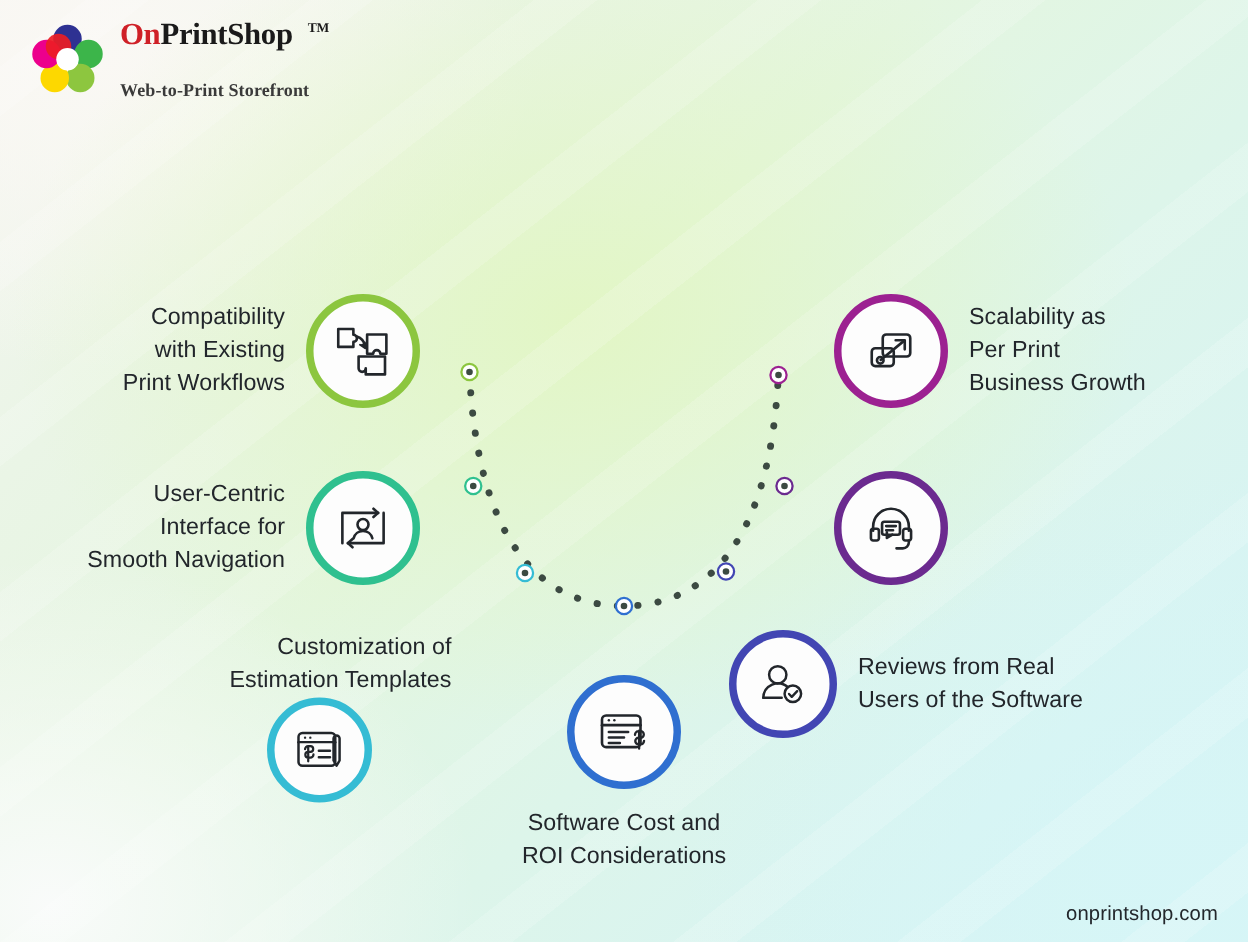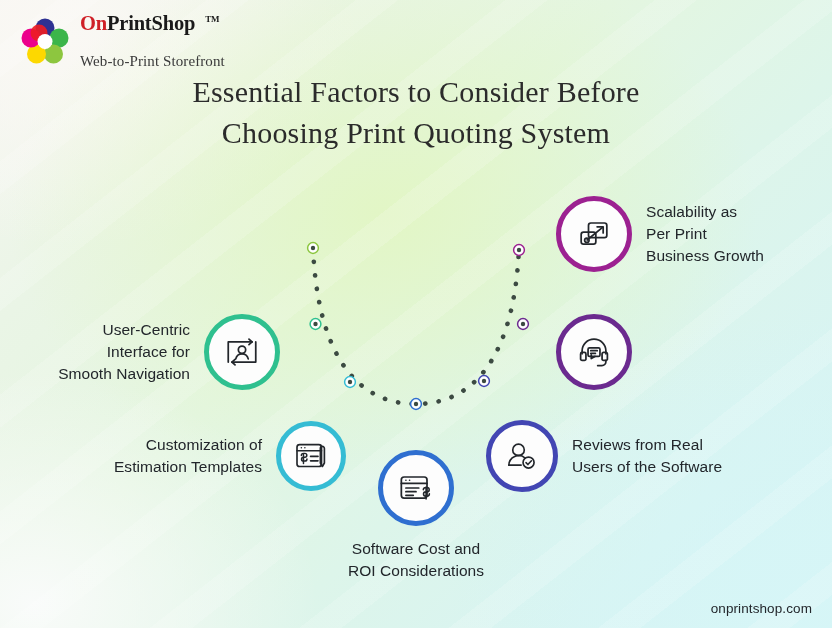--- a/index.html
+++ b/index.html
@@ -61,22 +61,22 @@
   }
   #brand-name .on { color: #cf2027; }
   #brand-tm {
     font-size: 9px;
     vertical-align: super;
     font-weight: bold;
     margin-left: 10px;
   }
   #brand-tagline {
     font-family: "Liberation Serif", serif;
-    font-weight: normal;
-    font-size: 15px;
+    font-weight: bold;
+    font-size: 12px;
     color: #3a3a3a;
     margin-top: 20px;
     letter-spacing: 0.1px;
     white-space: nowrap;
   }
 
   
   #title {
     position: absolute;
     left: 0; right: 0;
@@ -155,24 +155,20 @@
       <circle cx="50" cy="47" r="15" fill="#ffffff"></circle>
     </svg>
     <div id="logo-text">
       <div id="brand-name">
         <span class="on">On</span><span>PrintShop</span><span id="brand-tm">TM</span>
       </div>
       <div id="brand-tagline">Web-to-Print Storefront</div>
     </div>
   </div>
 
-  <div id="title">
-    <span class="line">Essential Factors to Consider Before</span>
-    <span class="line">Choosing Print Quoting System</span>
-  </div>
 
   <svg id="arc" viewBox="0 0 832 628">
     <path d="M 313,248 C 318,360 360,404 416,404 C 472,404 514,360 519,248" fill="none" stroke="#3c4a42" stroke-width="4.6" stroke-linecap="round" stroke-dasharray="0.2 13.4"></path>
 
     <g>
       <g>
         <circle cx="313" cy="248" r="5.4" fill="#ffffff" stroke="#8cc63f" stroke-width="1.5"></circle>
         <circle cx="313" cy="248" r="2.2" fill="#3c4a42"></circle>
       </g>
       <g>
@@ -195,39 +191,55 @@
         <circle cx="523" cy="324" r="5.4" fill="#ffffff" stroke="#6b2a8f" stroke-width="1.5"></circle>
         <circle cx="523" cy="324" r="2.2" fill="#3c4a42"></circle>
       </g>
       <g>
         <circle cx="519" cy="250" r="5.4" fill="#ffffff" stroke="#9c2191" stroke-width="1.5"></circle>
         <circle cx="519" cy="250" r="2.2" fill="#3c4a42"></circle>
       </g>
     </g>
   </svg>
 
+  <div class="item left" style="left:40px; top:196px; width:240px; justify-content:flex-end;">
+    <div class="label" style="width:160px;">Compatibility
+with Existing
+Print Workflows</div>
+    <div class="ring" style="width:76px;height:76px;border:5px solid #8cc63f;">
+      <svg width="44" height="44" viewBox="0 0 48 48">
+        <g fill="none" stroke="#22262b" stroke-width="1.9" stroke-linejoin="round" stroke-linecap="round">
+          <path d="M6 8 h11 v4.2 a2.6 2.6 0 1 1 0 5.2 V21 H6 Z"></path>
+          <path d="M27 12 h14 v14 h-4.4 a2.6 2.6 0 1 0 -5.2 0 H27 Z"></path>
+          <path d="M27 28 h14 v13 H27 v-4.4 a2.6 2.6 0 1 1 -5.2 0 V28 Z" transform="translate(-1,0)"></path>
+          <path d="M19.5 13.5 q5 1.5 6.2 7.2"></path>
+          <path d="M26.6 17.5 l-0.8 4.6 -4.0 -2.6" fill="#22262b" stroke-width="1.4"></path>
+        </g>
+      </svg>
+    </div>
+  </div>
 
   <div class="item left" style="left:40px; top:314px; width:240px; justify-content:flex-end;">
     <div class="label" style="width:160px;">User-Centric
 Interface for
 Smooth Navigation</div>
     <div class="ring" style="width:76px;height:76px;border:5px solid #2fc08f;">
       <svg width="44" height="44" viewBox="0 0 48 48">
         <g fill="none" stroke="#22262b" stroke-width="1.9" stroke-linejoin="round" stroke-linecap="round">
           <path d="M9 13 h26 M39 13 v22 M39 35 h-26 M9 35 V13"></path>
           <path d="M35 13 l-3.4 -3 M35 13 l-3.4 3"></path>
           <path d="M13 35 l3.4 -3 M13 35 l3.4 3"></path>
           <circle cx="24" cy="21.5" r="4"></circle>
           <path d="M17.2 31.5 a7 7 0 0 1 13.6 0"></path>
         </g>
       </svg>
     </div>
   </div>
 
-  <div class="item left" style="left:80px; top:421px; width:266px; justify-content:flex-end;">
+  <div class="item left" style="left:80px; top:421px; width:266px; justify-content:flex-end;flex-direction:column;">
     <div class="label" style="width:190px;">Customization of
 Estimation Templates</div>
     <div class="ring" style="width:70px;height:70px;border:5px solid #35bcd4;">
       <svg width="42" height="42" viewBox="0 0 48 48">
         <g fill="none" stroke="#22262b" stroke-width="1.9" stroke-linejoin="round" stroke-linecap="round">
           <rect x="8" y="11" width="28" height="25" rx="3"></rect>
           <path d="M8 18 h28"></path>
           <circle cx="13" cy="14.6" r="0.9" fill="#22262b" stroke="none"></circle>
           <circle cx="17" cy="14.6" r="0.9" fill="#22262b" stroke="none"></circle>
           <path d="M15.4 21 v11.6 M13 23.4 a2.4 2.4 0 0 1 2.4-2.4 h1.6 a2.2 2.2 0 0 1 0 4.4 h-1.6 a2.2 2.2 0 0 0 0 4.4 h1.6 a2.4 2.4 0 0 0 2.4-2.4" stroke-width="1.7"></path>

